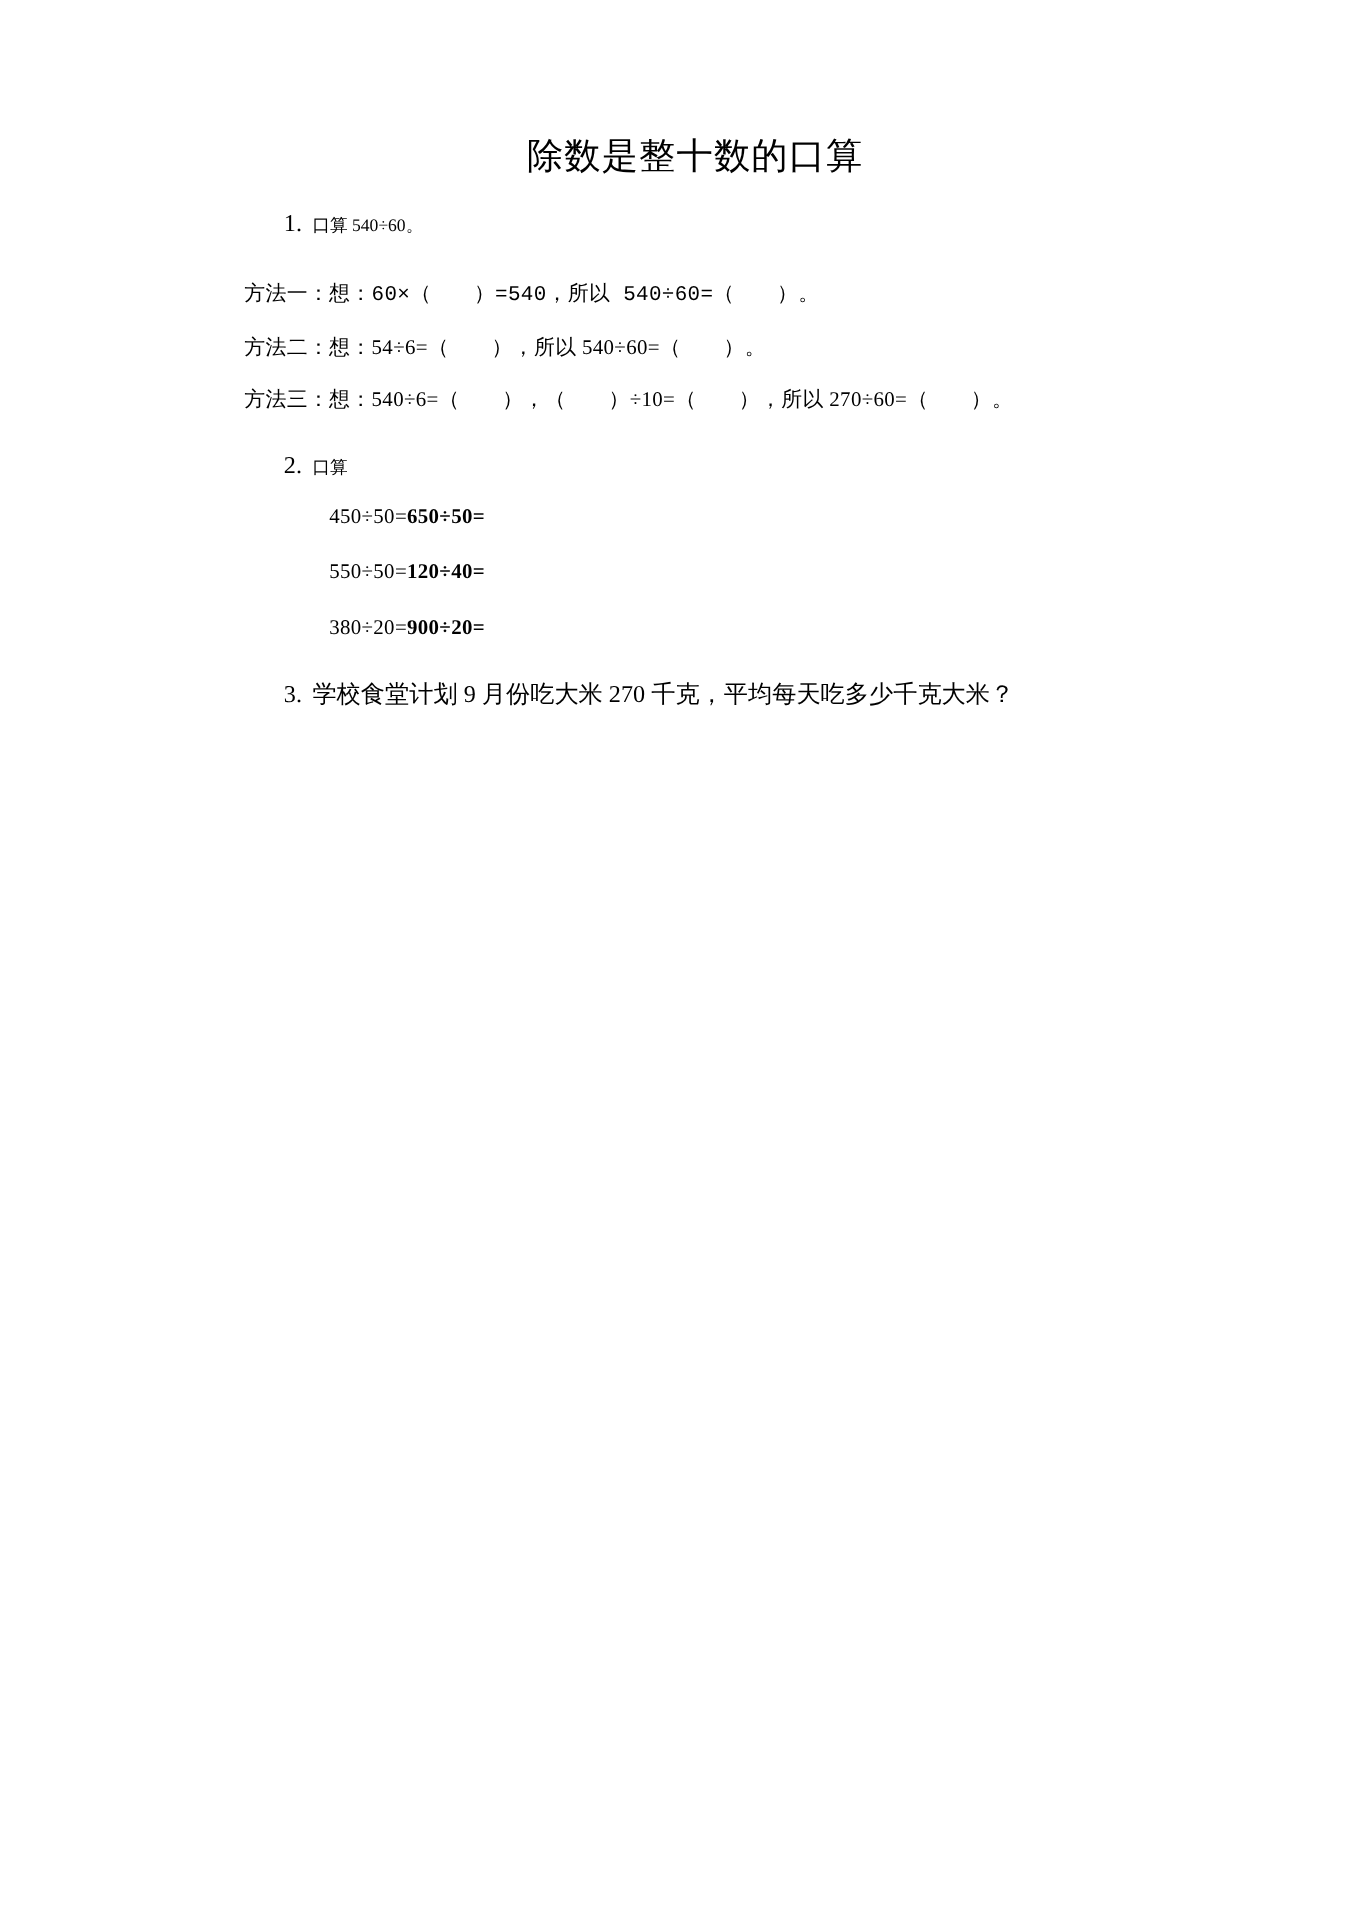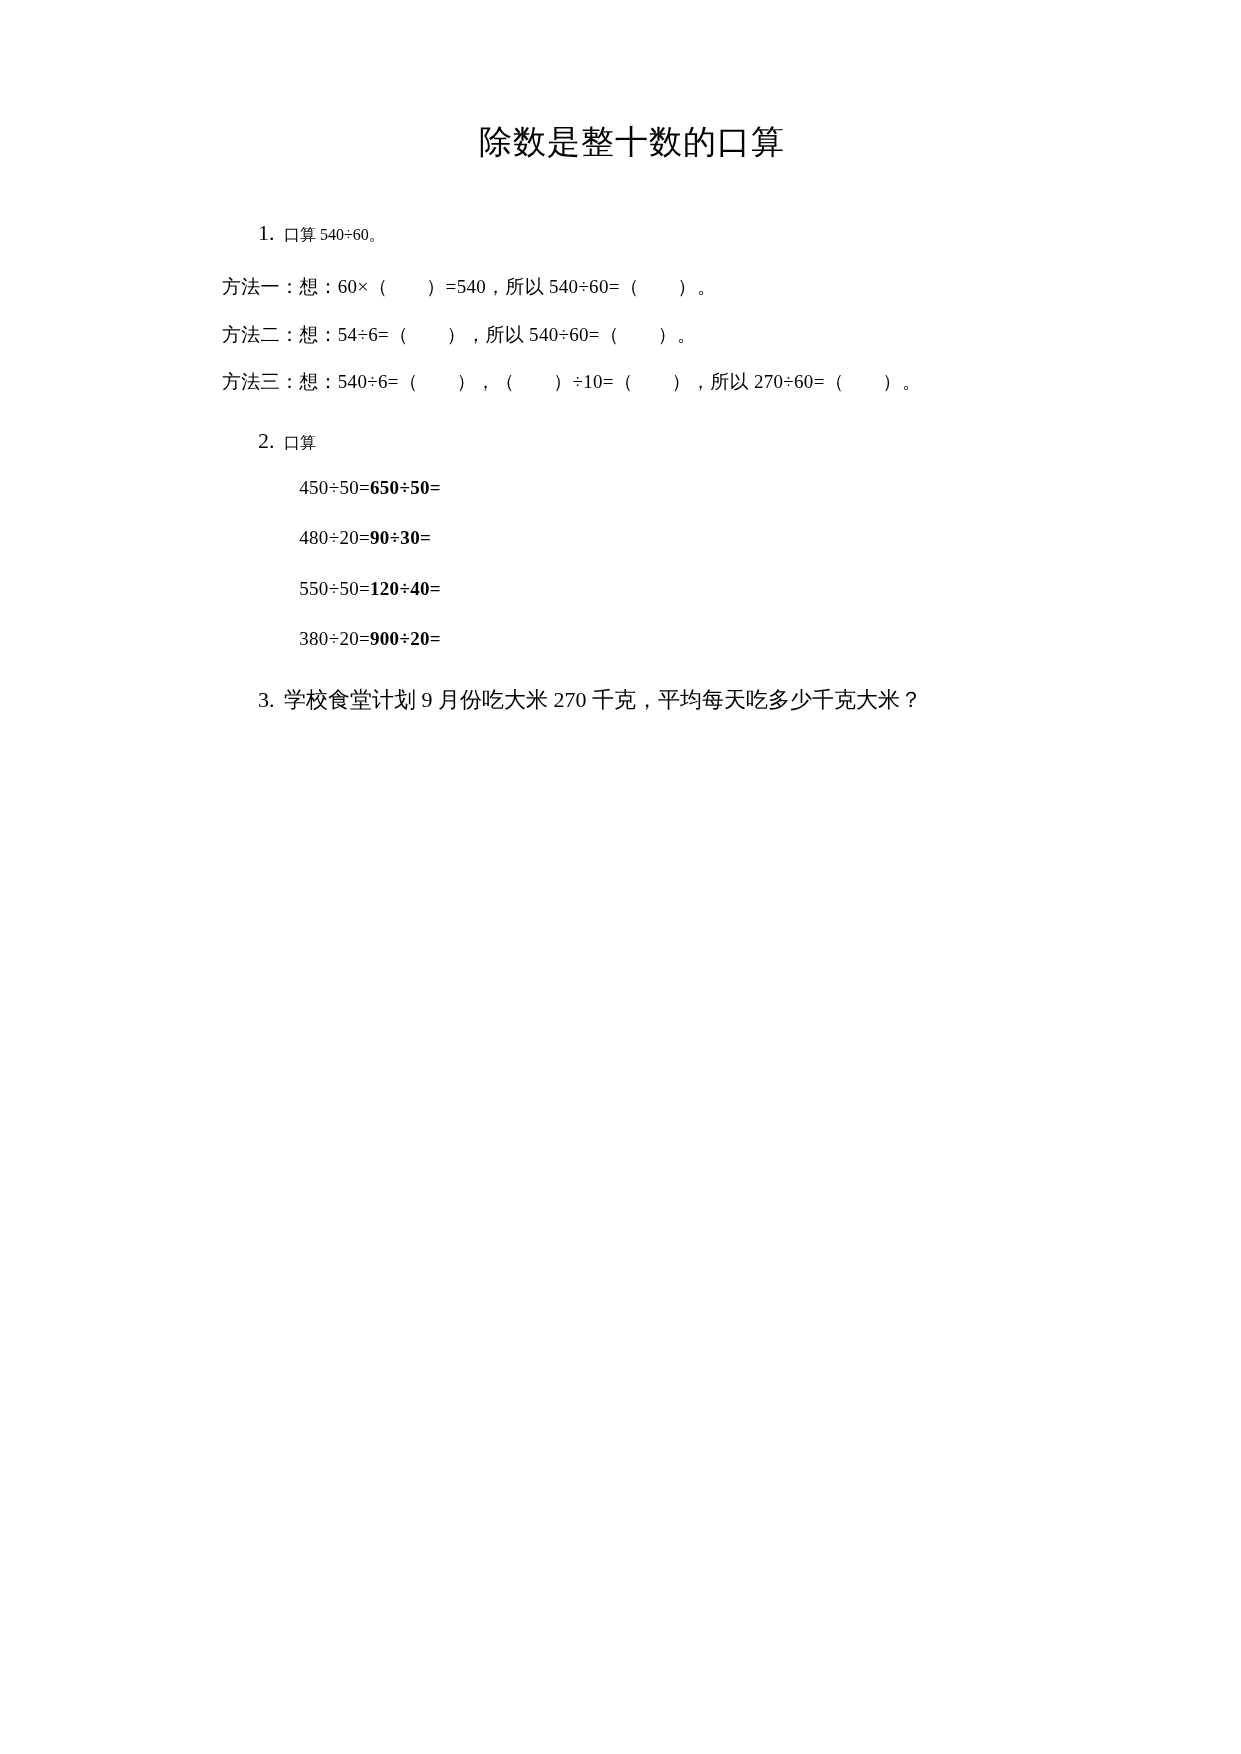--- a/index.html
+++ b/index.html
@@ -28,21 +28,21 @@
     left: 222px;
     top: 120px;
     width: 800px;
   }
   .doc-title {
     font-family: "DejaVu Sans", sans-serif;
     font-size: 33px;
     font-weight: 400;
     text-align: center;
     letter-spacing: 1px;
-    margin: 0 0 50px 0;
+    margin: 0 0 20px 0;
     padding-left: 20px;
   }
   .q-item {
     margin: 0 0 6px 0;
     font-size: 22px;
     line-height: 1.6;
   }
   .q-num {
     display: inline-block;
     width: 62px;
@@ -52,21 +52,21 @@
   }
   .q-text {
     font-size: 16px;
   }
   .method-line {
     font-size: 19px;
     line-height: 1.55;
     margin: 18px 0 0 0;
     letter-spacing: 0.3px;
   }
-  .method-line.first { margin-top: 22px; }
+  .method-line.first { margin-top: 34px; font-family: Liberation Mono, monospace; }
   .section-gap { height: 26px; }
   .oral-rows {
     margin-top: 16px;
   }
   .oral-row {
     font-size: 19px;
     line-height: 1.5;
     margin-bottom: 22px;
     letter-spacing: 0.3px;
   }
@@ -104,23 +104,20 @@
 
     <div class="q-item">
       <span class="q-num">2.</span><span class="q-text">口算</span>
     </div>
 
     <div class="oral-rows">
       <div class="oral-row">
         <span class="oral-a">450÷50=</span><span class="oral-b">650÷50=</span>
       </div>
       <div class="oral-row">
-        <span class="oral-a">480÷20=</span><span class="oral-b">90÷30=</span>
-      </div>
-      <div class="oral-row">
         <span class="oral-a">550÷50=</span><span class="oral-b">120÷40=</span>
       </div>
       <div class="oral-row">
         <span class="oral-a">380÷20=</span><span class="oral-b">900÷20=</span>
       </div>
     </div>
 
     <div class="q-item q3">
       <span class="q-num">3.</span><span class="q-text">学校食堂计划 9 月份吃大米 270 千克，平均每天吃多少千克大米？</span>
     </div>

